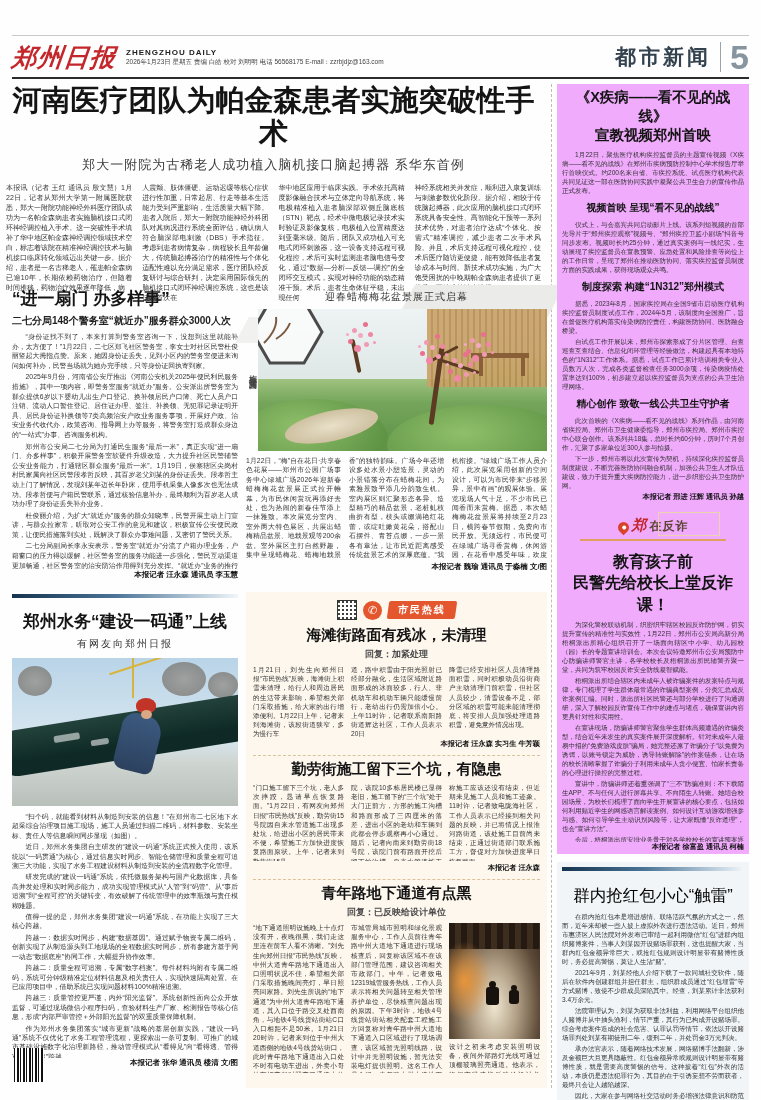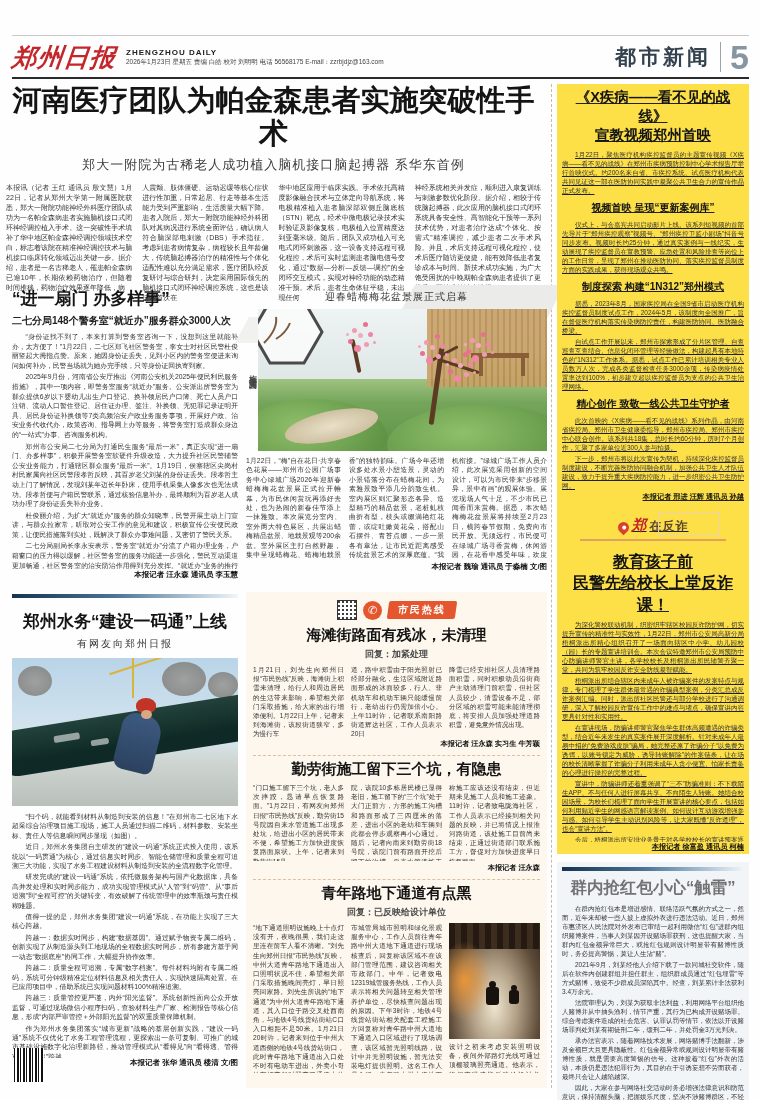--- a/index.html
+++ b/index.html
@@ -107,37 +107,37 @@
   .tunnel{position:relative;width:100%;height:116px;margin-bottom:3px;overflow:hidden;
       background:radial-gradient(ellipse at 50% 72%,#efe6cf 0%,#b3a188 34%,#5e4c39 70%,#31241a 100%);}
   .tunnel .glow{position:absolute;left:-12px;top:18px;width:55px;height:80px;
       background:radial-gradient(#e8953a,rgba(232,149,58,0) 70%);}
   .tunnel .ceil{position:absolute;left:0;top:0;width:100%;height:26px;
       background:repeating-linear-gradient(90deg,#241a12 0 6px,#3d2d1f 6px 12px);}
   .sil{position:absolute;background:#17120d;}
   .sil.head{border-radius:50%;}
   
   .rcol{position:absolute;left:557px;top:84px;width:192px;height:1004px;}
-  .r-top{background:#fde047;padding:4px 5px 2px 5px;text-decoration:underline;}
+  .r-top{background:#f0abfc;padding:4px 5px 2px 5px;}
   .film-title{font-size:14.5px;font-weight:bold;text-align:center;line-height:1.3;color:#141414;}
   .r-body{font-size:6.5px;line-height:9px;color:#333;margin-top:5px;}
   .r-head{font-size:10px;font-weight:bold;text-align:center;color:#141414;margin:6px 0 4px 0;}
   .r-byline{font-size:7.2px;}
   .fz-badge{display:flex;align-items:flex-end;justify-content:center;gap:3px;margin:14px 18px 10px 18px;
       border-bottom:2px solid #e0a060;padding-bottom:4px;position:relative;}
   .fz-box{position:absolute;right:6px;top:-4px;width:60px;height:22px;border:1px solid #ecd3ae;}
   .pin{width:11px;height:11px;border-radius:50% 50% 50% 0;transform:rotate(-45deg);
       background:#d8432c;position:relative;margin-bottom:2px;}
   .pin::after{content:"";position:absolute;left:3.5px;top:3.5px;width:4px;height:4px;border-radius:50%;background:#fff;}
   .fz-zheng{font-family:"DejaVu Serif","Liberation Serif",serif;font-size:15px;font-weight:bold;color:#c3272b;font-style:italic;}
   .fz-label{font-size:12px;font-weight:bold;color:#5c4632;letter-spacing:1px;}
   .af-title{font-size:16px;font-weight:bold;text-align:center;line-height:1.35;color:#141414;margin-top:4px;}
   .af-body{height:222px;overflow:hidden;}
   .rp{background:#f1f5f8;padding:5px 5px 4px 5px;margin-top:8px;}
-  .rp-title{font-size:16.5px;font-weight:bold;text-align:center;color:#737373;margin:6px 0 4px 0;}
+  .rp-title{font-size:16.5px;font-weight:normal;text-align:center;color:#000000;margin:14px 0 4px 0;}
   .rp-body{height:206px;overflow:hidden;}
   
   .barcode{position:absolute;left:14px;top:1048px;width:30px;height:34px;
       background:repeating-linear-gradient(90deg,#111 0 1px,#fff 1px 3px,#111 3px 5px,#fff 5px 6px);}
 </style>
 </head>
 <body>
 
 <div class="page">
 
@@ -311,21 +311,21 @@
 
   <div class="rcol">
     <div class="r-top">
       <div class="film-title">
         <div>《X疾病——看不见的战线》</div>
         <div>宣教视频郑州首映</div>
       </div>
       <div class="r-body jt">
         <p>1月22日，聚焦医疗机构疾控监督员的主题宣传视频《X疾病——看不见的战线》在郑州市疾病预防控制中心学术报告厅举行首映仪式。约200名来自省、市疾控系统、试点医疗机构代表共同见证这一部在医防协同实践中凝聚公共卫生合力的宣传作品正式发布。</p>
       </div>
-      <div class="r-head">视频首映 呈现“更新案例库”</div>
+      <div class="r-head">视频首映 呈现“看不见的战线”</div>
       <div class="r-body jt">
         <p>仪式上，与会嘉宾共同启动影片上线。该系列短视频的首部先导片于“郑州疾控观察”视频号、“郑州疾控卫监小剧场”抖音号同步发布。视频时长约25分钟，通过真实案例与一线纪实，生动展现了疾控监督员在宣教预警、应急处置和风险排查等岗位上的工作日常，呈现了郑州在推动医防协同、落实疾控监督员制度方面的实践成果，获得现场观众共鸣。</p>
       </div>
       <div class="r-head">制度探索 构建“1N312”郑州模式</div>
       <div class="r-body jt">
         <p>据悉，2023年8月，国家疾控局在全国9省市启动医疗机构疾控监督员制度试点工作，2024年5月，该制度向全国推广，旨在督促医疗机构落实传染病防控责任，构建医防协同、医防融合桥梁。</p>
         <p>自试点工作开展以来，郑州市探索形成了分片区管理、自查巡查互查结合、信息化闭环管理等经验做法，构建起具有本地特色的“1N312”工作体系。据悉，试点工作已累计培训相关专业人员数万人次，完成各类监督检查任务3000余项，传染病疫情处置率达到100%，初步建立起以疾控监督员为支点的公共卫生治理网络。</p>
       </div>
       <div class="r-head">精心创作 致敬一线公共卫生守护者</div>
       <div class="r-body jt">

